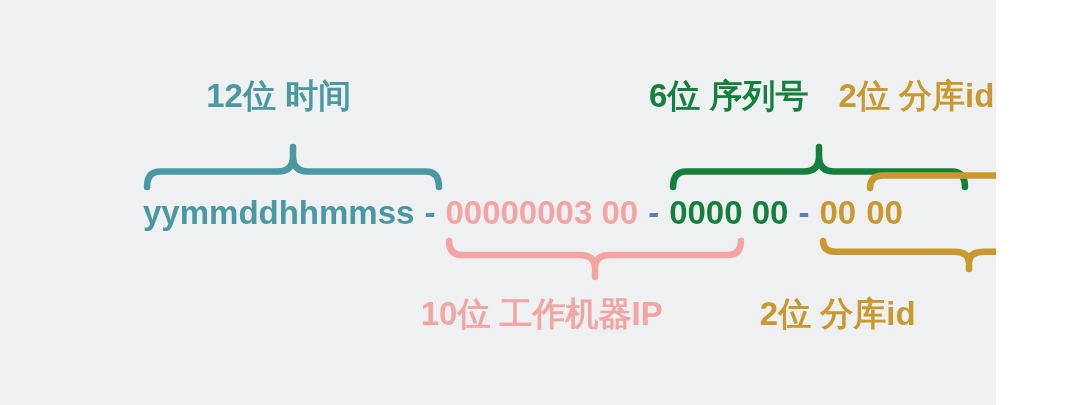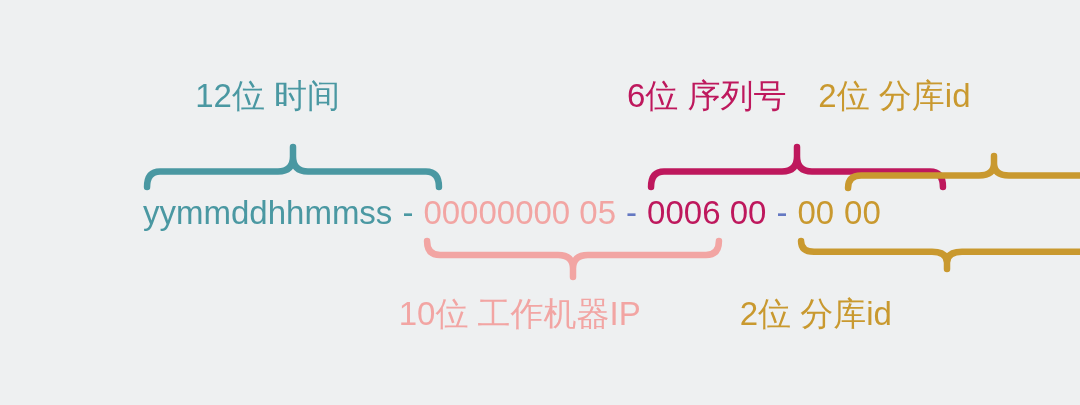--- a/index.html
+++ b/index.html
@@ -1,22 +1,22 @@
 <!DOCTYPE html>
 <html><head>
 <meta charset="utf-8">
 <style>
   html, body { margin: 0; padding: 0; }
   .canvas {
     position: relative;
-    width: 1080px;
+    width: 996px;
     height: 405px;
     overflow: hidden;
     font-family: "Liberation Sans", "DejaVu Sans", sans-serif;
-    font-weight: 400;
+    font-weight: 700;
   }
   .row {
     position: absolute;
     left: 143px;
     top: 194px;
     display: flex;
     align-items: flex-start;
     white-space: nowrap;
     font-size: 33px;
     line-height: 38px;
@@ -60,35 +60,35 @@
       <span class="lbl top">12位 时间</span>
       <svg class="brace up" viewBox="0 0 300 44">
           <path d="M 4.05 42 Q 4.05 26.4 17.05 26.4 L 135 26.4 Q 150 26.4 150 11.440000000000001 L 150 2 M 295.95 42 Q 295.95 26.4 282.95 26.4 L 165 26.4 Q 150 26.4 150 11.440000000000001" fill="none" stroke="currentColor" stroke-width="6.5" stroke-linecap="round" stroke-linejoin="round"></path>
         </svg>
       <span class="segtext">yymmddhhmmss</span>
     </div>
 
     <span class="sep" style="color: rgb(74, 152, 162);">-</span>
 
     <div class="seg" style="color: rgb(242, 165, 163);">
-      <span class="segtext">00000000 05</span>
+      <span class="segtext">00000003 00</span>
       <svg class="brace down" viewBox="0 0 300 40">
           <path d="M 4.05 2 Q 4.05 16 17.05 16 L 135 16 Q 150 16 150 29.6 L 150 38 M 295.95 2 Q 295.95 16 282.95 16 L 165 16 Q 150 16 150 29.6" fill="none" stroke="currentColor" stroke-width="6.5" stroke-linecap="round" stroke-linejoin="round"></path>
         </svg>
       <span class="lbl bottom">10位 工作机器IP</span>
     </div>
 
     <span class="sep" style="color: rgb(100, 120, 194);">-</span>
 
-    <div class="seg" style="color: #be185d; text-align: right;">
+    <div class="seg" style="color: #15803d; text-align: right;">
       <span class="lbl top">6位 序列号</span>
       <svg class="brace up" viewBox="0 0 300 44">
           <path d="M 4.05 42 Q 4.05 26.4 17.05 26.4 L 135 26.4 Q 150 26.4 150 11.440000000000001 L 150 2 M 295.95 42 Q 295.95 26.4 282.95 26.4 L 165 26.4 Q 150 26.4 150 11.440000000000001" fill="none" stroke="currentColor" stroke-width="6.5" stroke-linecap="round" stroke-linejoin="round"></path>
         </svg>
-      <span class="segtext">0006 00</span>
+      <span class="segtext">0000 00</span>
     </div>
 
     <span class="sep" style="color: rgb(100, 120, 194);">-</span>
 
     <div class="seg shard" style="color: rgb(201, 153, 47);">
       <span class="sub">
         <span class="segtext">00</span>
         <svg class="brace down small" viewBox="0 0 300 32">
             <path d="M 4.05 2 Q 4.05 12.8 17.05 12.8 L 135 12.8 Q 150 12.8 150 23.68 L 150 30 M 295.95 2 Q 295.95 12.8 282.95 12.8 L 165 12.8 Q 150 12.8 150 23.68" fill="none" stroke="currentColor" stroke-width="6.5" stroke-linecap="round" stroke-linejoin="round"></path>
           </svg>

